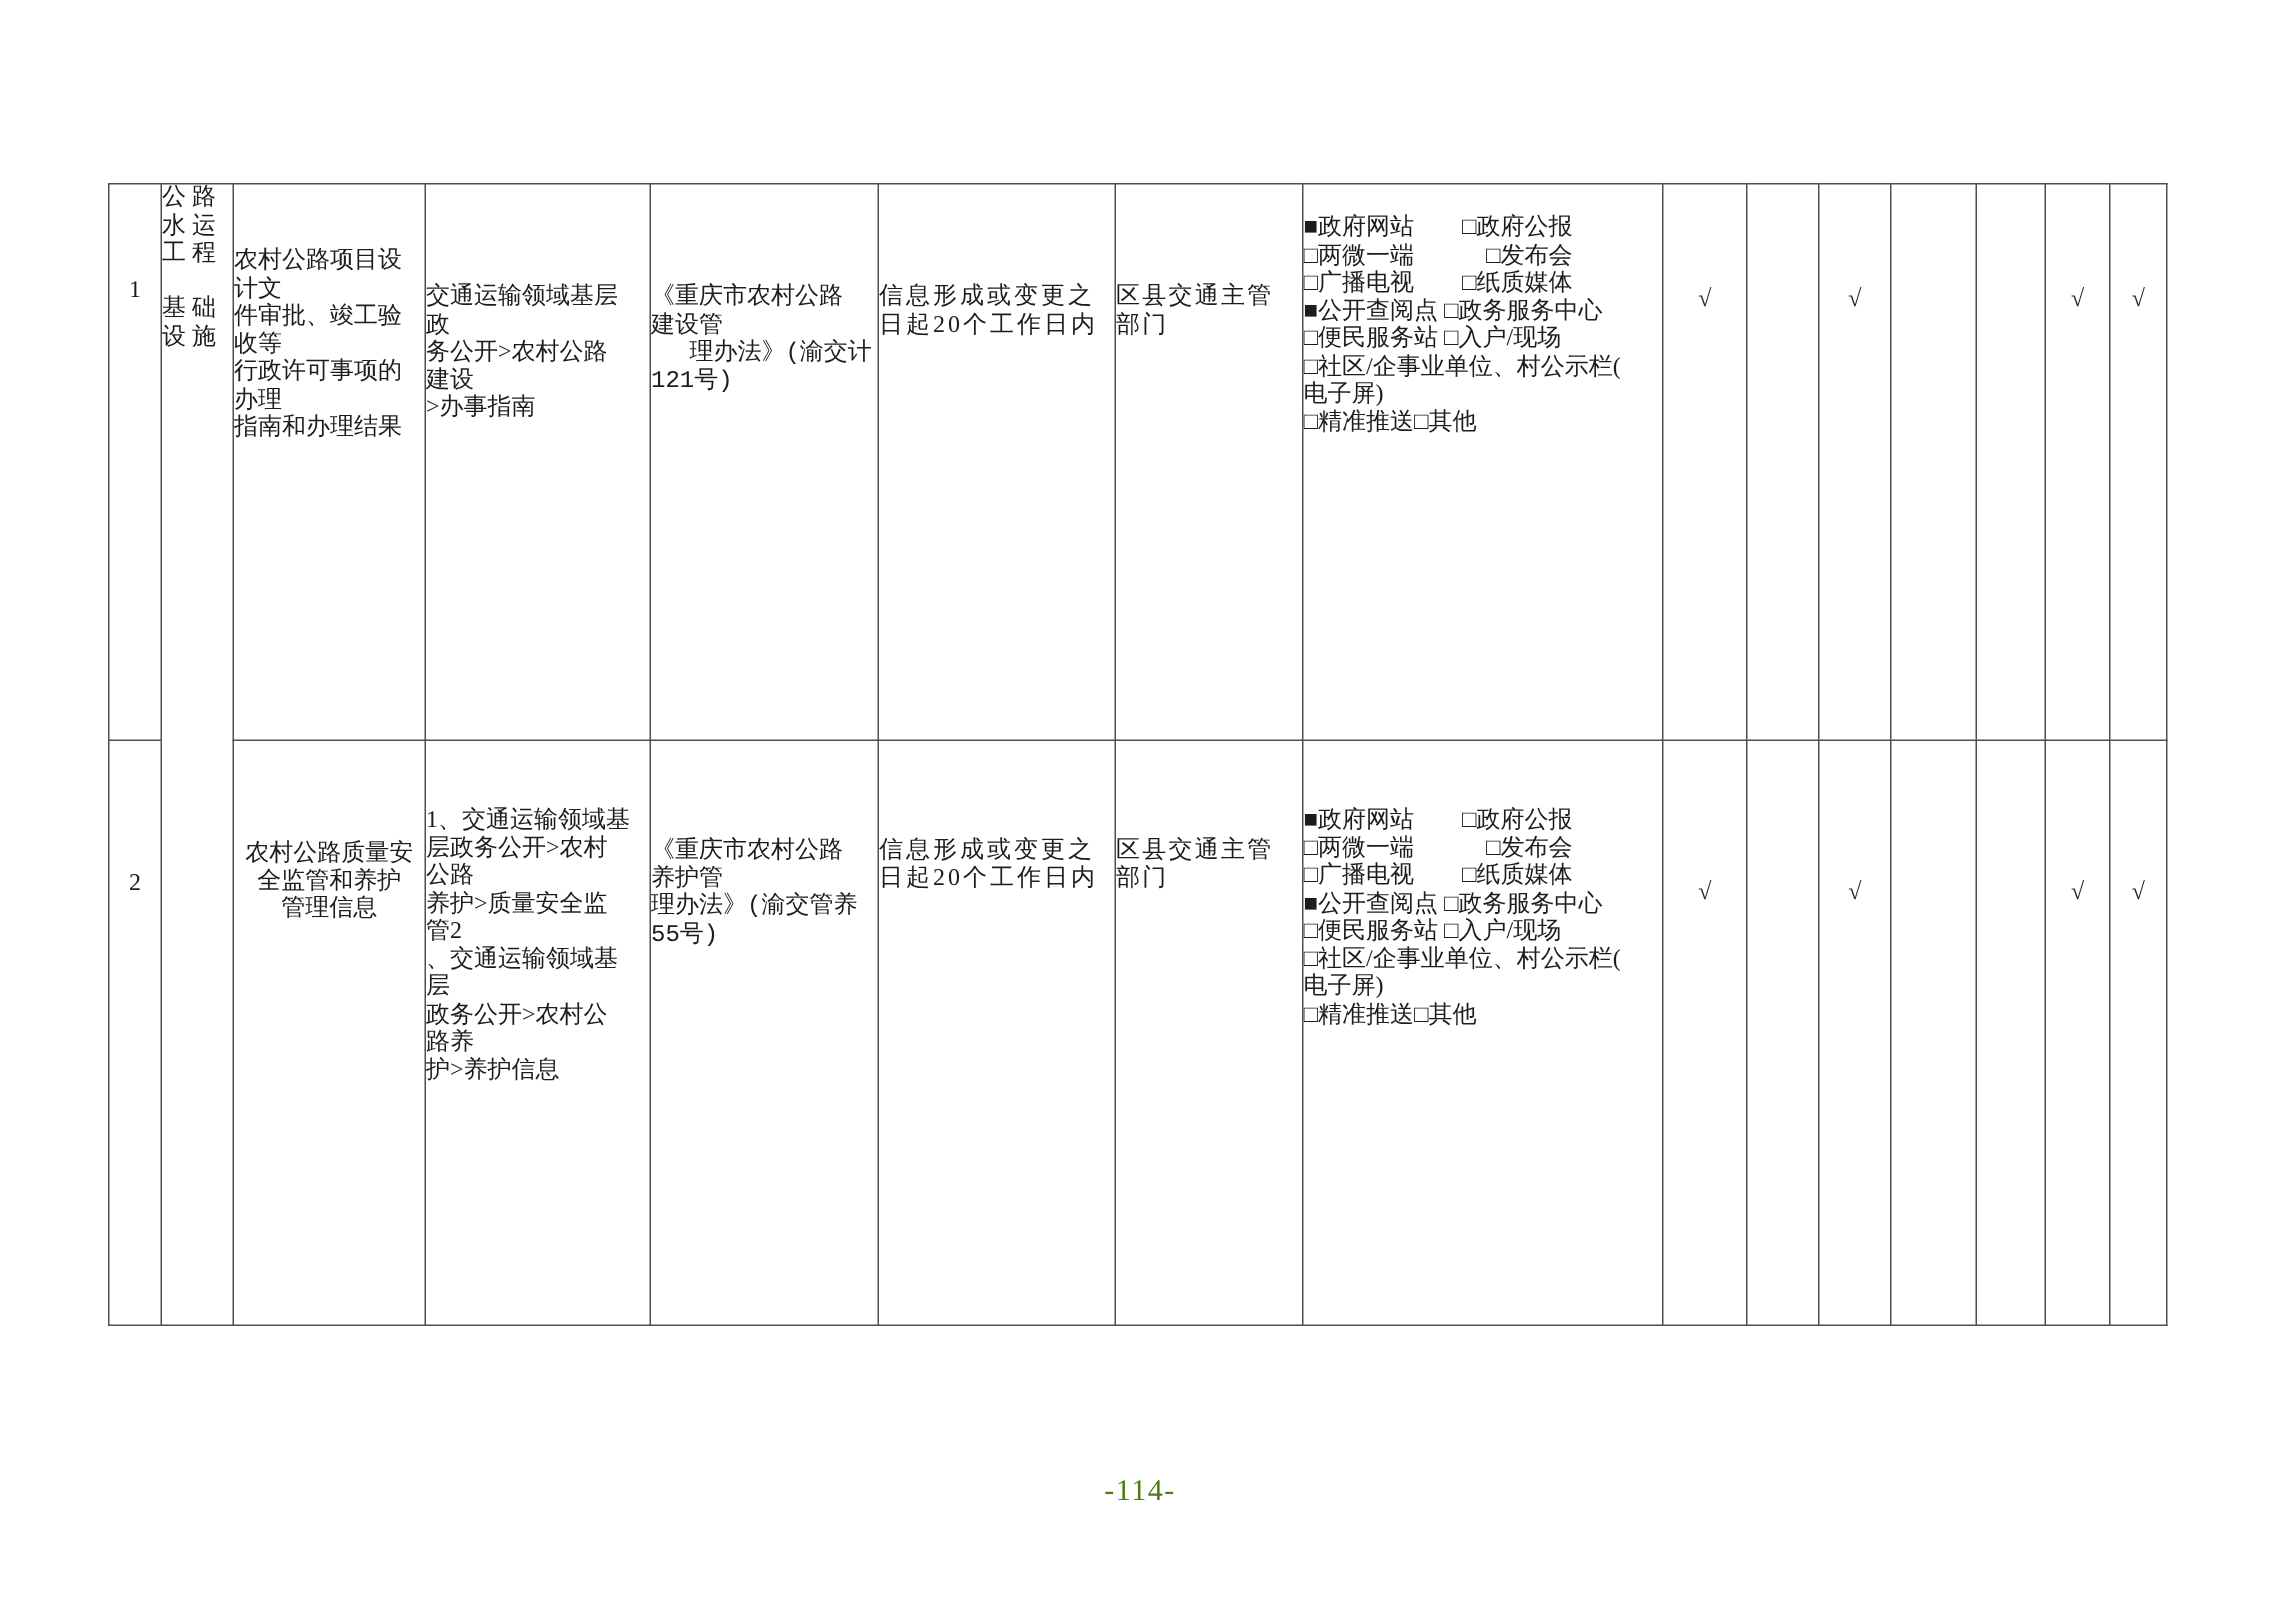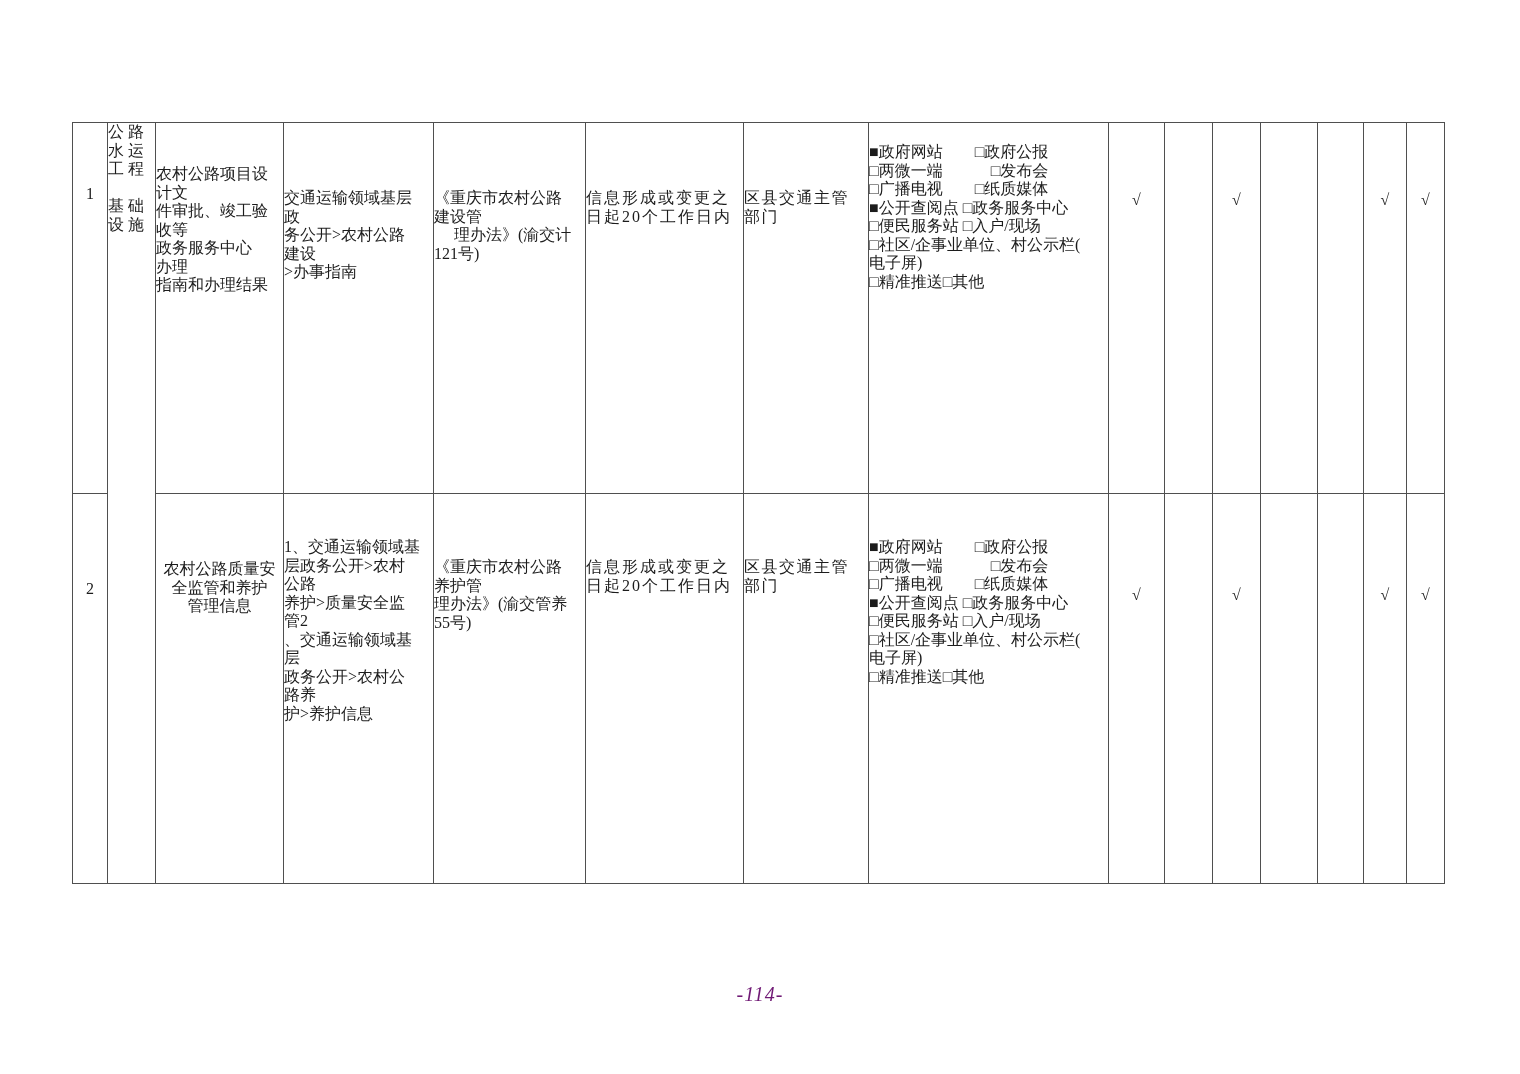--- a/index.html
+++ b/index.html
@@ -49,21 +49,21 @@
   }
 
   td.item { padding-left: 9px; padding-right: 2px; }
   td.item.p1 { padding-top: 42px; }
   td.item.p2 { padding-top: 66px; text-align: center; }
 
   td.path { padding-left: 7px; padding-right: 2px; margin-top: 38px; }
   td.path.p1 { padding-top: 66px; }
   td.path.p2 { padding-top: 44px; }
 
-  td.basis { padding-left: 7px; padding-right: 2px; }
+  td.basis { padding-left: 7px; padding-right: 2px; font-family: Liberation Mono, monospace; }
   td.basis.p1 { padding-top: 66px; }
   td.basis.p2 { padding-top: 64px; }
 
   td.time { padding-left: 8px; letter-spacing: 2px; }
   td.time.p1 { padding-top: 66px; }
   td.time.p2 { padding-top: 64px; }
 
   td.dept { padding-left: 10px; letter-spacing: 1.5px; }
   td.dept.p1 { padding-top: 66px; }
   td.dept.p2 { padding-top: 64px; }
@@ -77,22 +77,21 @@
   td.chk.p2 { padding-top: 92px; }
 
   .pageno {
     position: absolute;
     top: 983px;
     left: 0;
     width: 100%;
     text-align: center;
     font-size: 20px;
     letter-spacing: 1px;
-    color: #701a75;
-    font-style: italic;
+    color: #4d7c0f;
   }
 </style>
 </head>
 <body>
 
 <div class="page">
 
   <table class="doc">
     <colgroup>
       <col style="width:35px">
@@ -117,21 +116,21 @@
         <td class="cat" rowspan="2">公 路
 水 运
 工 程
 
 基 础
 设 施</td>
         <td class="item p1">农村公路项目设
 计文
 件审批、竣工验
 收等
-政务服务中心
+行政许可事项的
 办理
 指南和办理结果</td>
         <td class="path p1">交通运输领域基层
 政
 务公开&gt;农村公路
 建设
 &gt;办事指南</td>
         <td class="basis p1">《重庆市农村公路
 建设管
 　 理办法》(渝交计

